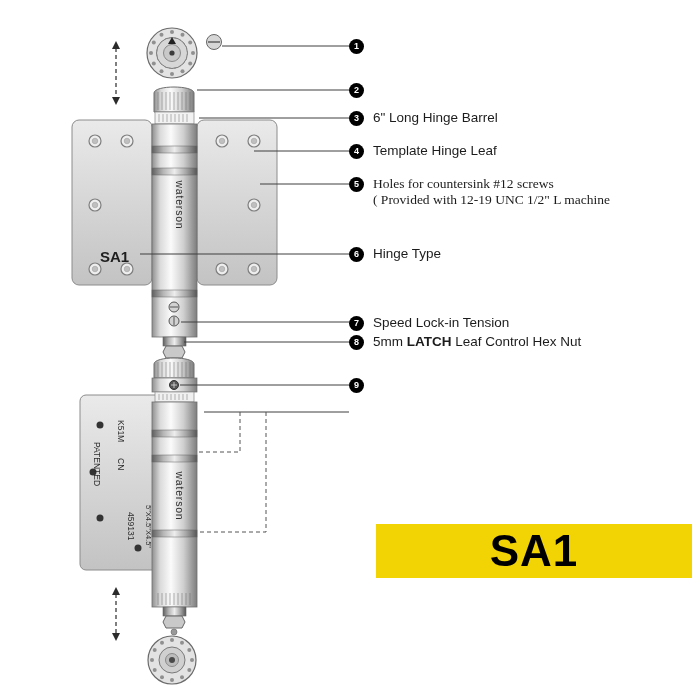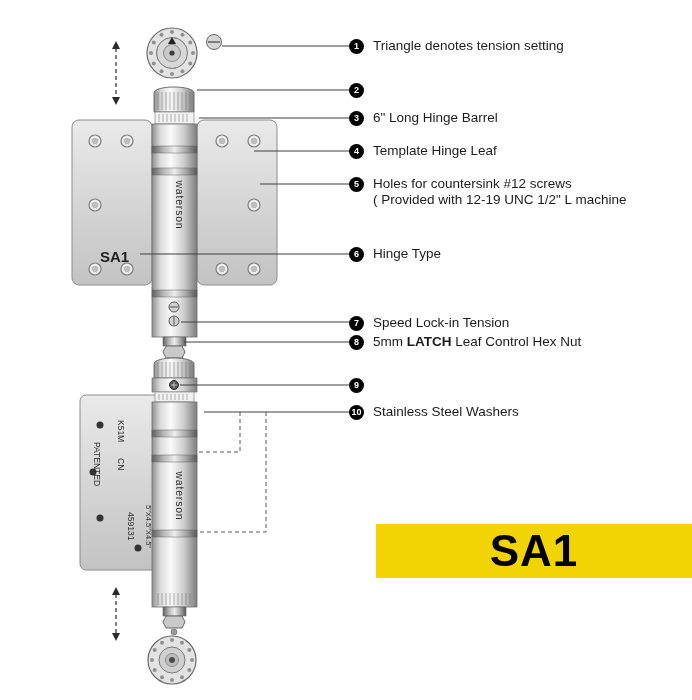--- a/index.html
+++ b/index.html
@@ -5,21 +5,21 @@
   html,body{margin:0;padding:0;background:#fff;}
   .page{position:relative;width:692px;height:700px;background:#ffffff;overflow:hidden;
         font-family:"Liberation Sans", sans-serif;}
   .fig{position:absolute;left:0;top:0;z-index:1;}
   .callout{position:absolute;left:349px;z-index:2;display:flex;align-items:flex-start;gap:9px;
            font-size:13.5px;line-height:16px;color:#1c1c1c;}
   .badge{width:15px;height:15px;border-radius:50%;background:#000;color:#fff;
          font-size:9px;font-weight:bold;display:flex;align-items:center;justify-content:center;
          flex:0 0 15px;margin-top:0.5px;}
   .lbl{white-space:nowrap;}
-  .lbl .line{display:block;}
+  .lbl .line{display:block;font-family:Liberation Serif, serif;}
   .sa1-box{position:absolute;left:376px;top:524px;width:316px;height:54px;z-index:2;
            display:flex;align-items:center;justify-content:center;
            font-size:44px;font-weight:bold;color:#000;letter-spacing:1px;}
 </style>
 </head>
 <body>
 
 <div class="page">
 
   <svg class="fig" width="692" height="700" viewBox="0 0 692 700">
@@ -207,21 +207,20 @@
       <path d="M204,412 H349"></path>
     </g>
     <g stroke="#555" stroke-width="1" stroke-dasharray="4 3" fill="none">
       <path d="M240,412 V452 H199"></path>
       <path d="M266,412 V532 H199"></path>
     </g>
   </svg>
 
   <div class="callout" style="top:38px">
     <span class="badge">1</span>
-    <span class="lbl">Triangle denotes tension setting</span>
   </div>
   <div class="callout" style="top:82px">
     <span class="badge">2</span>
   </div>
   <div class="callout" style="top:110px">
     <span class="badge">3</span>
     <span class="lbl">6" Long Hinge Barrel</span>
   </div>
   <div class="callout" style="top:143px">
     <span class="badge">4</span>
@@ -242,22 +241,18 @@
     <span class="badge">7</span>
     <span class="lbl">Speed Lock-in Tension</span>
   </div>
   <div class="callout" style="top:334px">
     <span class="badge">8</span>
     <span class="lbl"><span>5mm </span><b>LATCH</b><span> Leaf Control Hex Nut</span></span>
   </div>
   <div class="callout" style="top:377px">
     <span class="badge">9</span>
   </div>
-  <div class="callout" style="top:404px">
-    <span class="badge">10</span>
-    <span class="lbl">Stainless Steel Washers</span>
-  </div>
 
   <div class="sa1-box" style="background-color: rgb(242, 211, 3);">
     <span>SA1</span>
   </div>
 
 </div>
 
 </body></html>

